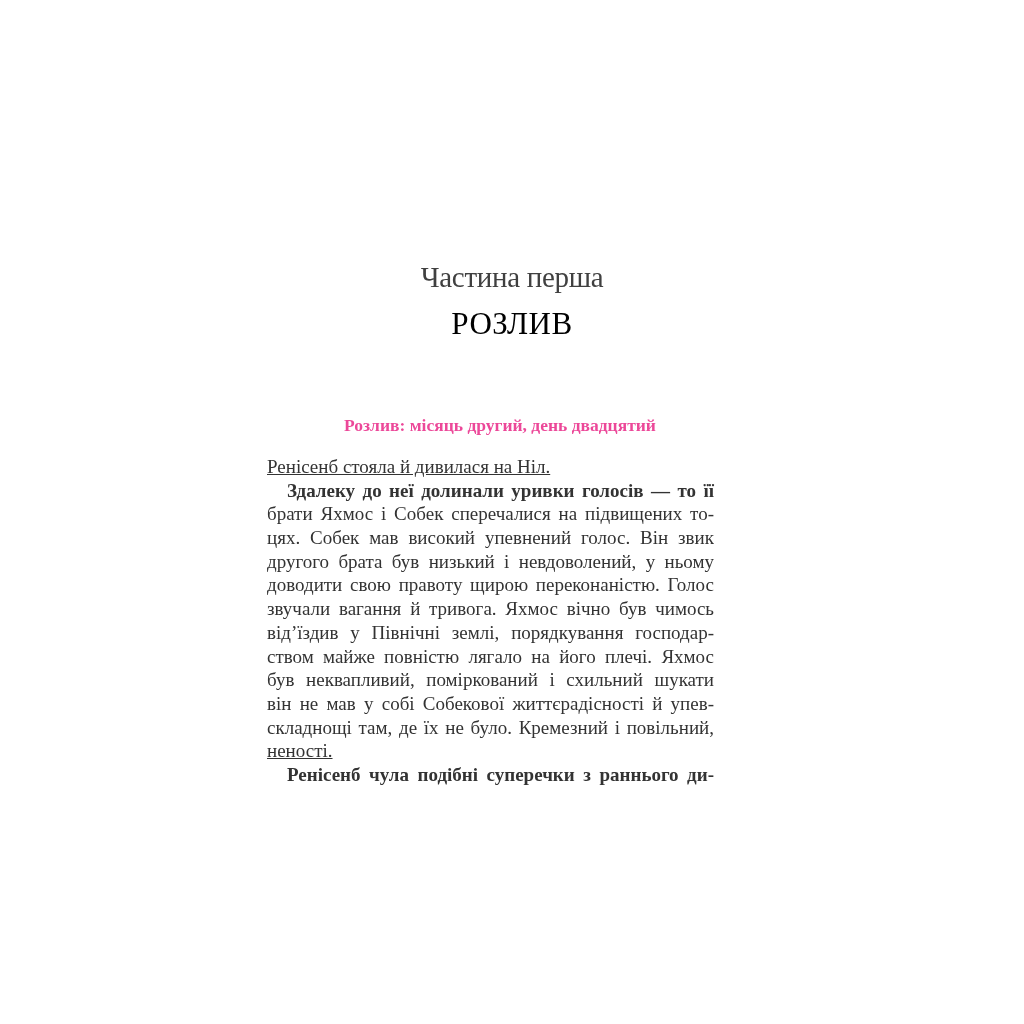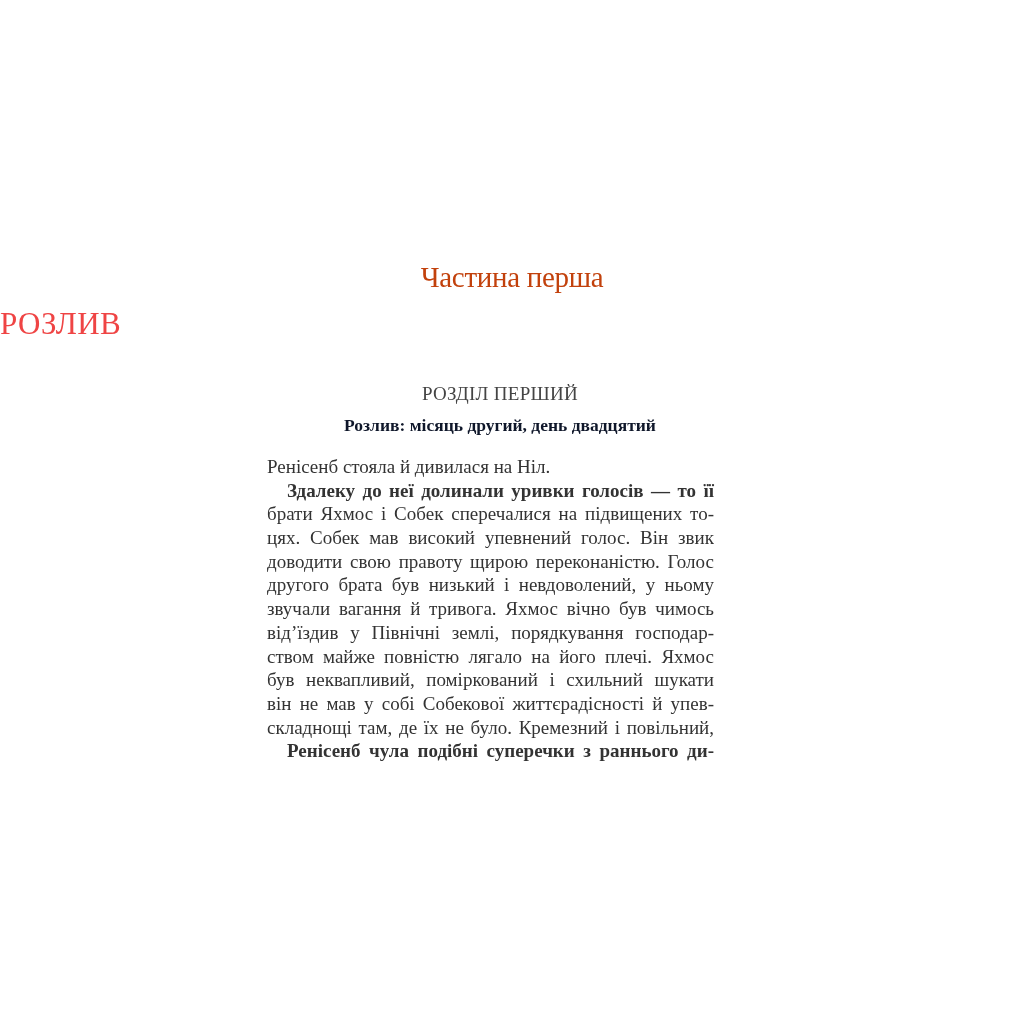--- a/index.html
+++ b/index.html
@@ -21,31 +21,31 @@
       width: 1024px; height: 1024px;
       background: #ffffff;
     }
     .part-title {
       position: absolute;
       left: 0; width: 1024px;
       top: 258px;
       text-align: center;
       font-size: 29px;
       line-height: 38px;
-      color: #c2410c;
+      color: #404040;
       letter-spacing: -0.3px;
     }
     .part-name {
       position: absolute;
       left: 0; width: 1024px;
       top: 304px;
-      text-align: left;
+      text-align: center;
       font-size: 31px;
       line-height: 40px;
-      color: #ef4444;
+      color: #000000;
       letter-spacing: 0.5px;
     }
     .chapter-title {
       position: absolute;
       left: 0; width: 980px;
       top: 381px;
       text-align: center;
       font-size: 19px;
       line-height: 26px;
       color: #444444;
@@ -54,63 +54,64 @@
       transform: translateX(10px);
     }
     .chapter-subtitle {
       position: absolute;
       left: 0; width: 980px;
       top: 412px;
       text-align: center;
       font-size: 17.5px;
       line-height: 26px;
       font-weight: bold;
-      color: #0f172a;
+      color: #ec4899;
       transform: translateX(10px);
     }
     .body-text {
       position: absolute;
       left: 267px;
       top: 455px;
       width: 447px;
     }
     .line {
       font-size: 19px;
       line-height: 23.7px;
       height: 23.7px;
       white-space: nowrap;
       text-align: justify;
       text-align-last: justify;
       color: #333333;
     }
     .line.last {
       text-align-last: left;
+      text-decoration: underline;
     }
     .line.indent {
       padding-left: 20px;
       font-weight: bold;
     }
   </style>
 </head>
 <body>
 
 <div class="page">
   <div class="part-title">Частина перша</div>
   <div class="part-name">РОЗЛИВ</div>
-  <div class="chapter-title">РОЗДІЛ ПЕРШИЙ</div>
   <div class="chapter-subtitle">Розлив: місяць другий, день двадцятий</div>
 
   <div class="body-text">
     <div class="line last">Ренісенб стояла й дивилася на Ніл.</div>
     <div class="line indent">Здалеку до неї долинали уривки голосів — то її</div>
     <div class="line">брати Яхмос і Собек сперечалися на підвищених то-</div>
     <div class="line">цях. Собек мав високий упевнений голос. Він звик</div>
+    <div class="line">другого брата був низький і невдоволений, у ньому</div>
     <div class="line">доводити свою правоту щирою переконаністю. Голос</div>
-    <div class="line">другого брата був низький і невдоволений, у ньому</div>
     <div class="line">звучали вагання й тривога. Яхмос вічно був чимось</div>
     <div class="line">від’їздив у Північні землі, порядкування господар-</div>
     <div class="line">ством майже повністю лягало на його плечі. Яхмос</div>
     <div class="line">був неквапливий, поміркований і схильний шукати</div>
     <div class="line">він не мав у собі Собекової життєрадісності й упев-</div>
     <div class="line">складнощі там, де їх не було. Кремезний і повільний,</div>
+    <div class="line last">неності.</div>
     <div class="line indent">Ренісенб чула подібні суперечки з раннього ди-</div>
   </div>
 </div>
 
 </body></html>

